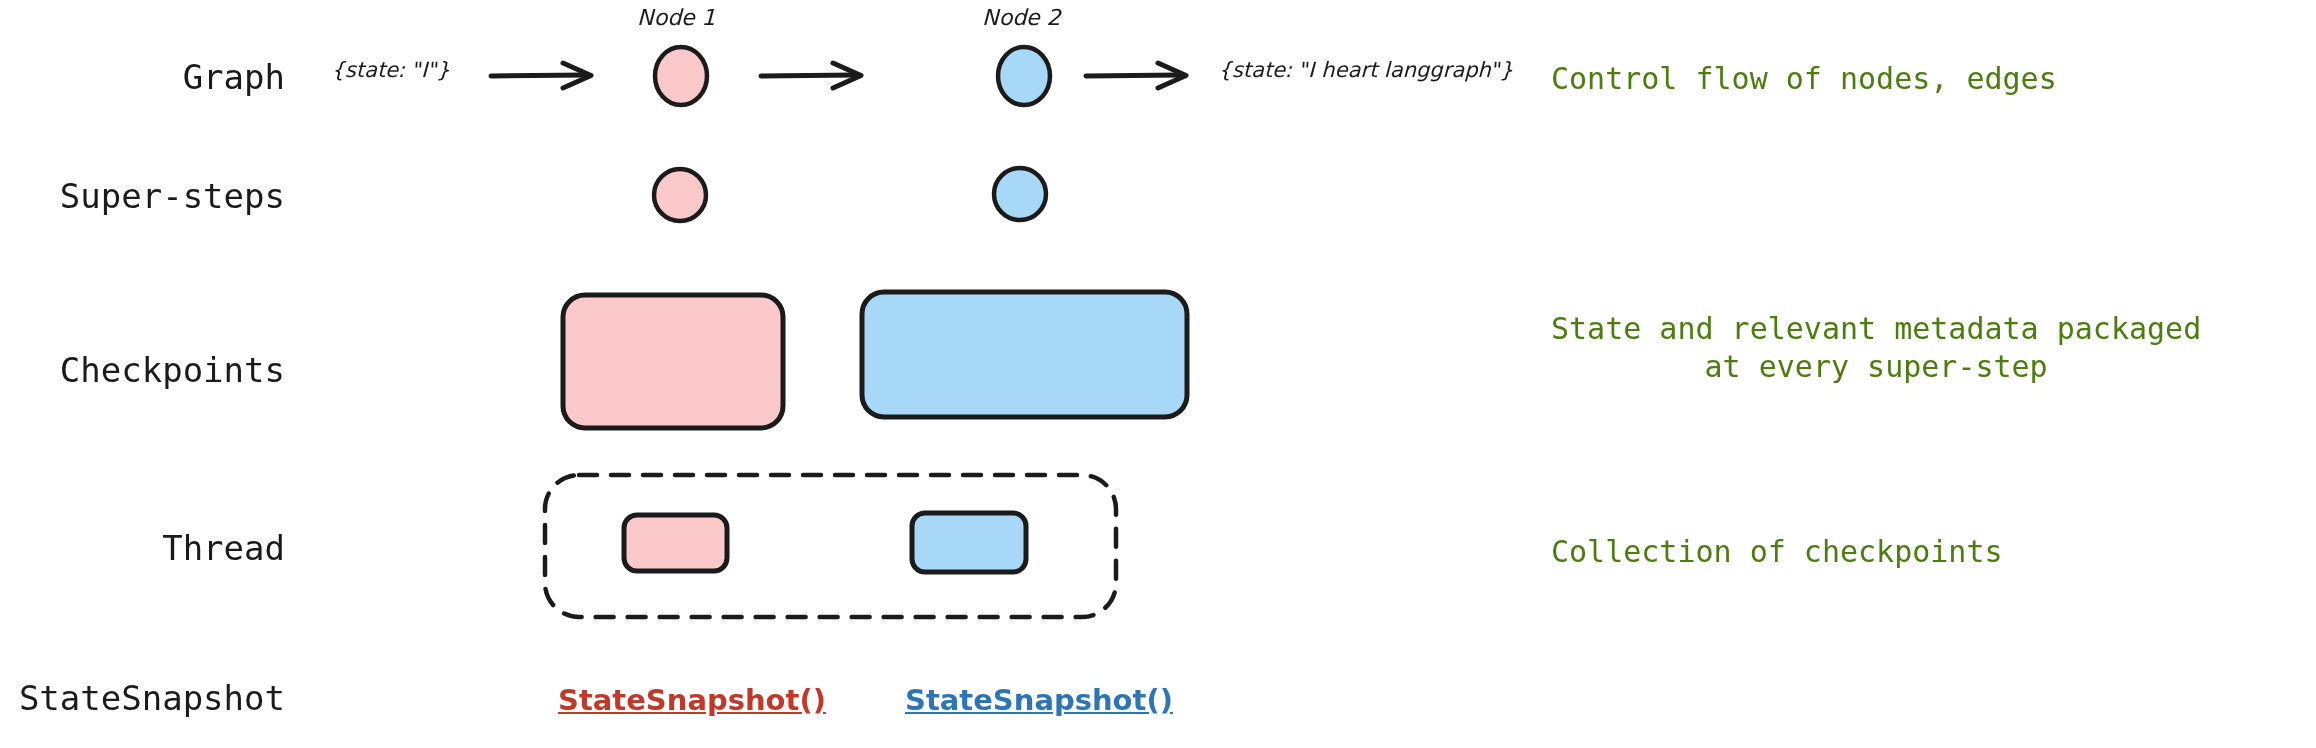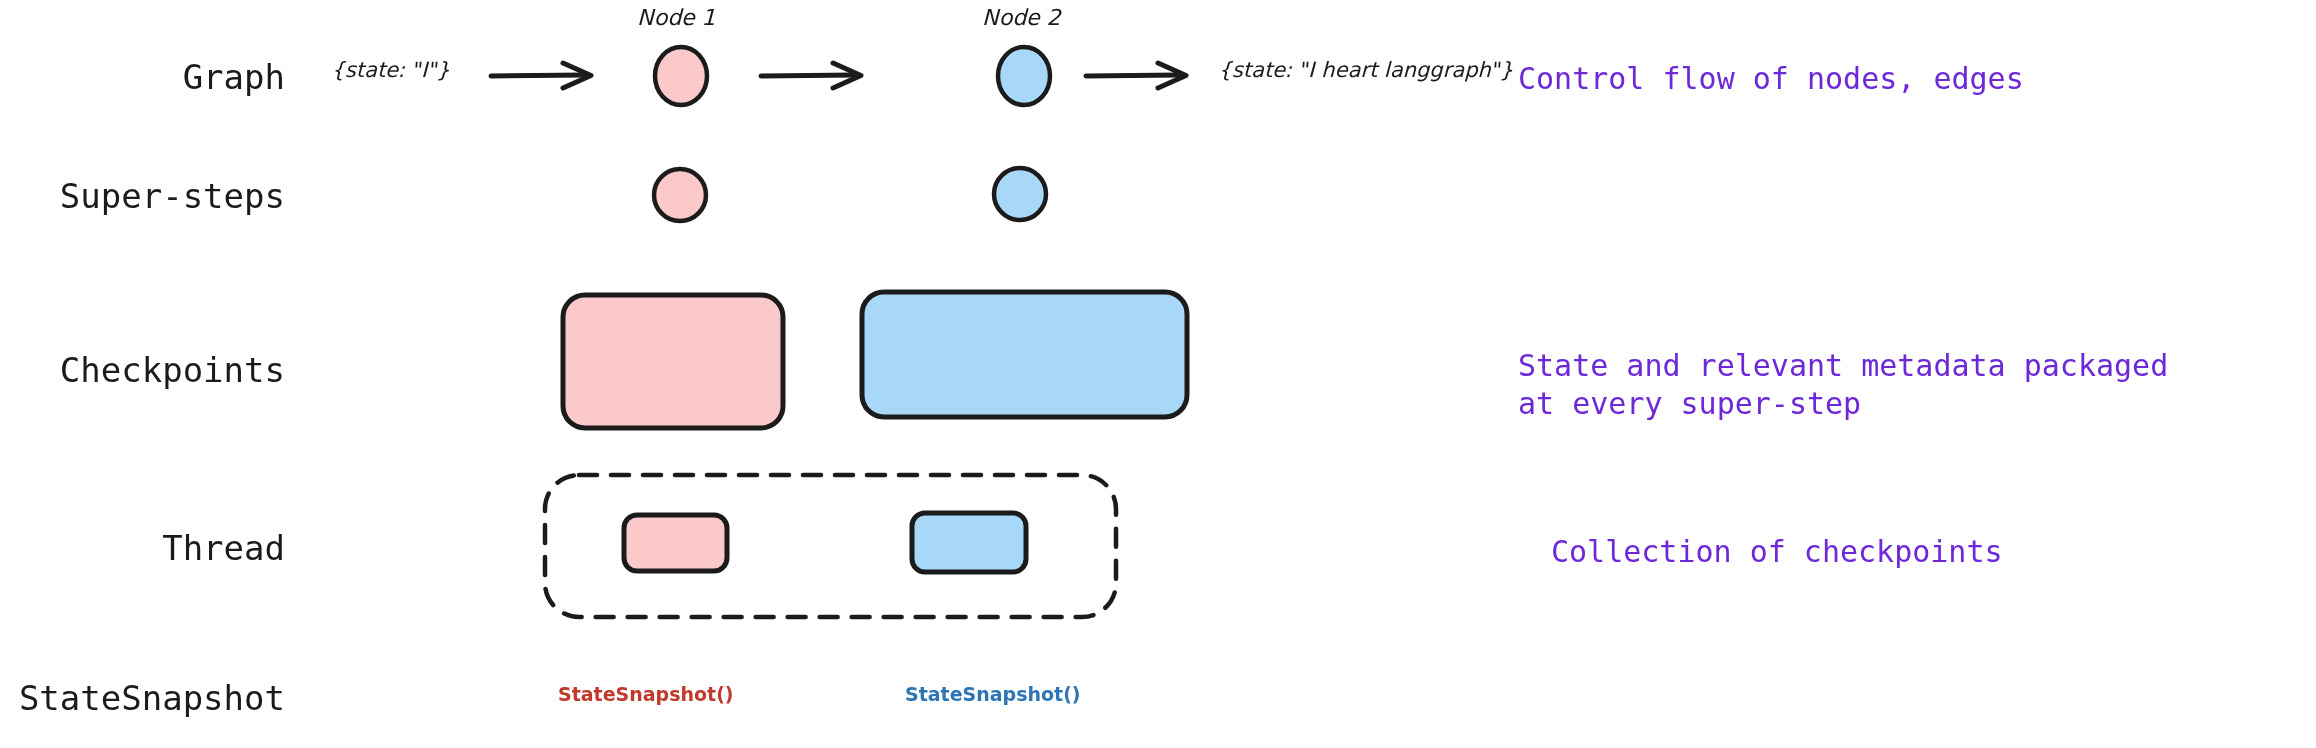--- a/index.html
+++ b/index.html
@@ -33,26 +33,27 @@
     font-size: 34px;
     font-weight: 400;
     letter-spacing: 0px;
     color: #1b1b1b;
     white-space: nowrap;
   }
 
   
   .desc {
     position: absolute;
-    left: 1518px;
+    left: 1551px;
     font-family: "DejaVu Sans Mono", monospace;
     font-size: 30px;
     line-height: 38px;
-    color: #6d28d9;
+    color: #4d7c0f;
     white-space: pre-line;
+    text-align: center;
   }
 
   
   .hand {
     position: absolute;
     font-family: "DejaVu Sans", sans-serif;
     font-style: italic;
     font-size: 21px;
     color: #1b1b1b;
     white-space: nowrap;
@@ -71,23 +72,24 @@
     line-height: 25px;
     color: #1b1b1b;
     white-space: pre-line;
     transform: skewX(-4deg);
   }
 
   
   .snap {
     position: absolute;
     font-family: "DejaVu Sans", sans-serif;
-    font-size: 19px;
+    font-size: 29px;
     font-weight: 600;
     white-space: nowrap;
+    text-decoration: underline;
   }
   .snap.pinkish { color: #c0392b; }
   .snap.bluish  { color: #2e75b6; }
 
   svg { overflow: visible; }
 </style>
 </head>
 <body>
 
 <div id="canvas">
@@ -98,24 +100,24 @@
 
   <div class="row-label" style="top:350px;">Checkpoints</div>
 
   <div class="row-label" style="top:528px;">Thread</div>
 
   <div class="row-label" style="top:678px;">StateSnapshot</div>
 
   <div class="desc" style="top:60px;">Control flow of nodes, edges</div>
 
 
-  <div class="desc" style="top:310px;margin-top:37px;">State and relevant metadata packaged
+  <div class="desc" style="top:310px;">State and relevant metadata packaged
 at every super-step</div>
 
-  <div class="desc" style="top:533px;margin-left:33px;">Collection of checkpoints</div>
+  <div class="desc" style="top:533px;">Collection of checkpoints</div>
 
 
   <div class="hand" style="left:333px; top:58px;">{state: "I"}</div>
 
   <div class="hand" style="left:1220px; top:58px;">{state: "I heart langgraph"}</div>
 
   <div class="hand node-tag" style="left:639px; top:5px;">Node 1</div>
 
   <div class="hand node-tag" style="left:984px; top:5px;">Node 2</div>
 

